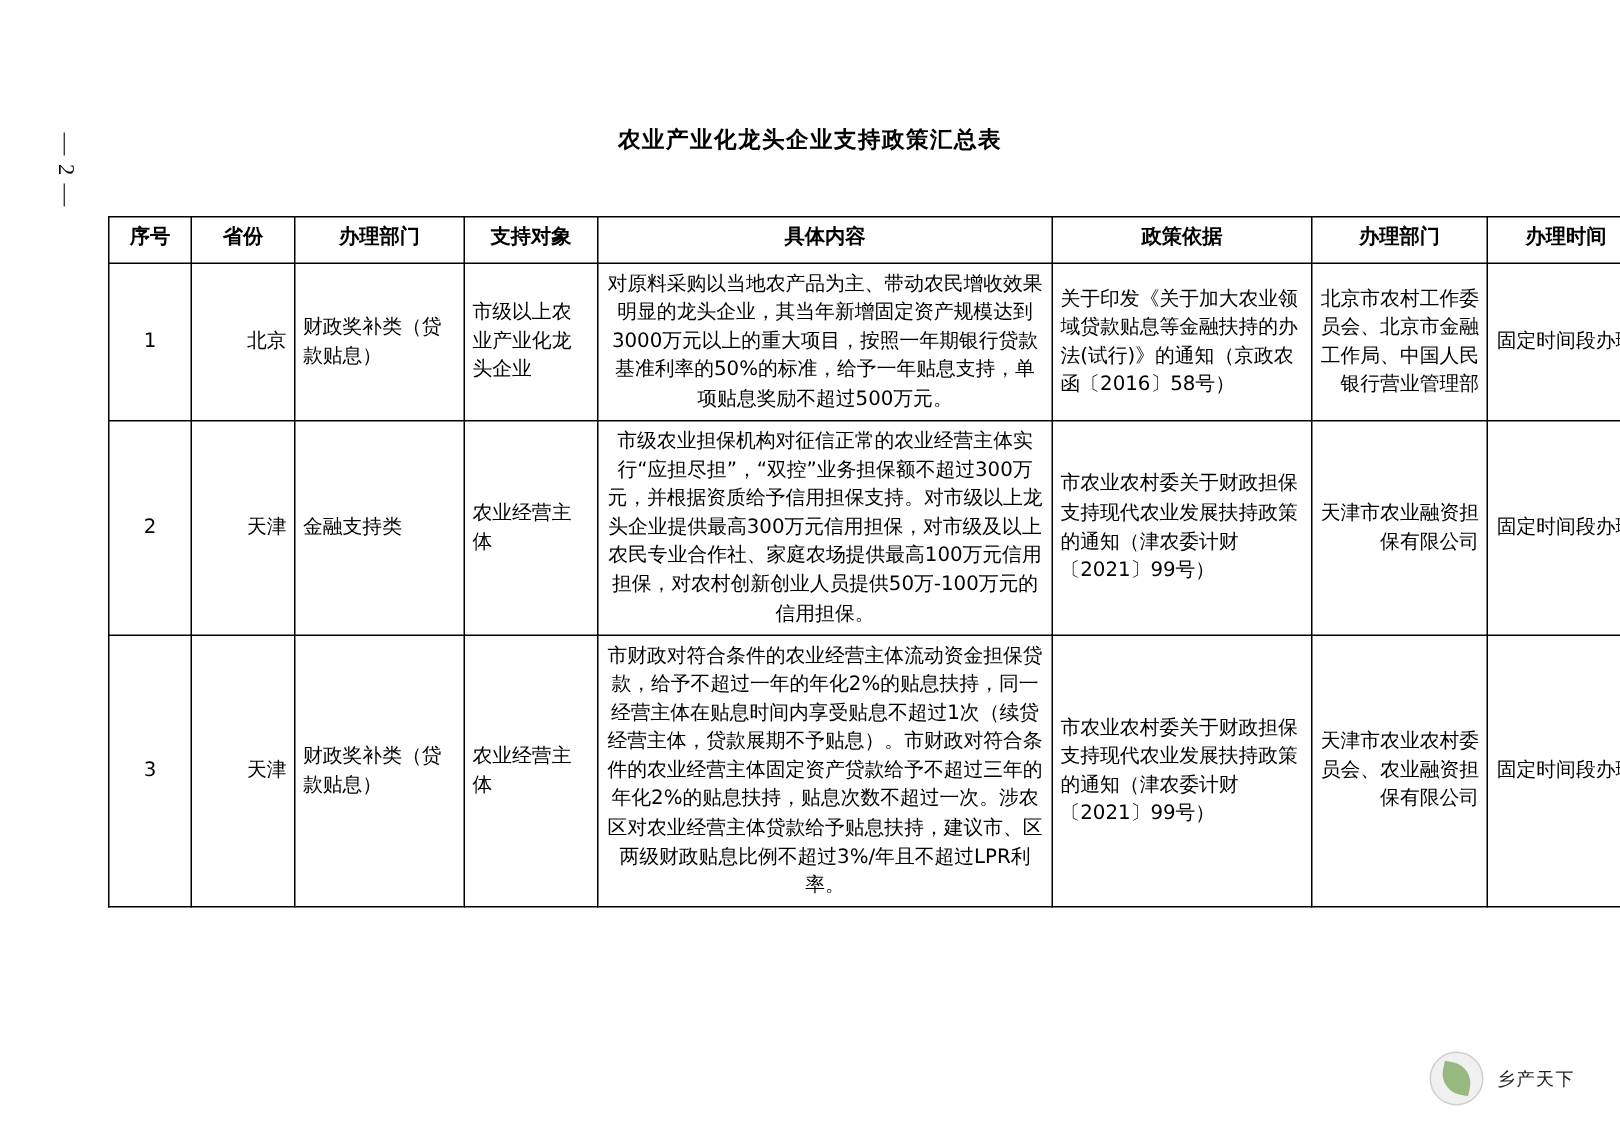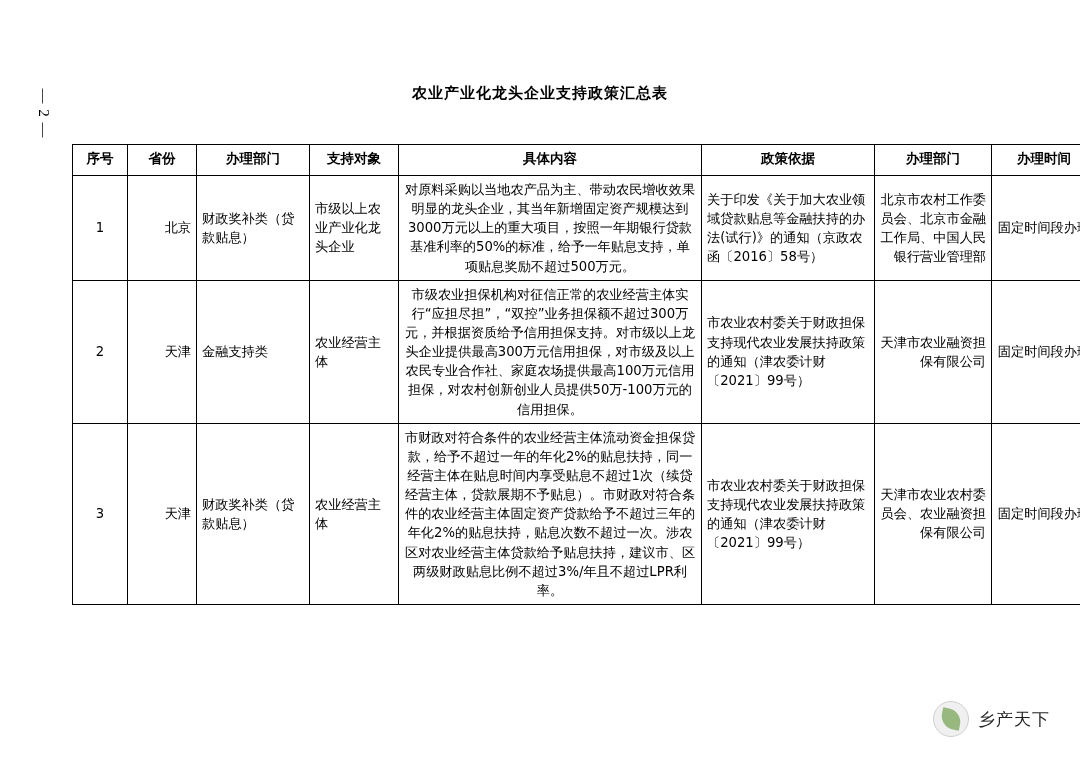--- a/index.html
+++ b/index.html
@@ -122,21 +122,21 @@
     left: 7px;
     top: 7px;
     width: 20px;
     height: 20px;
     background: #7aa65a;
     border-radius: 0 70% 0 70%;
     transform: rotate(12deg);
     opacity: .75;
   }
   .wm-text {
-    font-size: 17px;
+    font-size: 12px;
     color: #1f1f1f;
     font-family: "DejaVu Sans", "Liberation Sans", sans-serif;
     letter-spacing: 1px;
   }
 </style>
 </head>
 <body>
 
 <div class="page">
 

